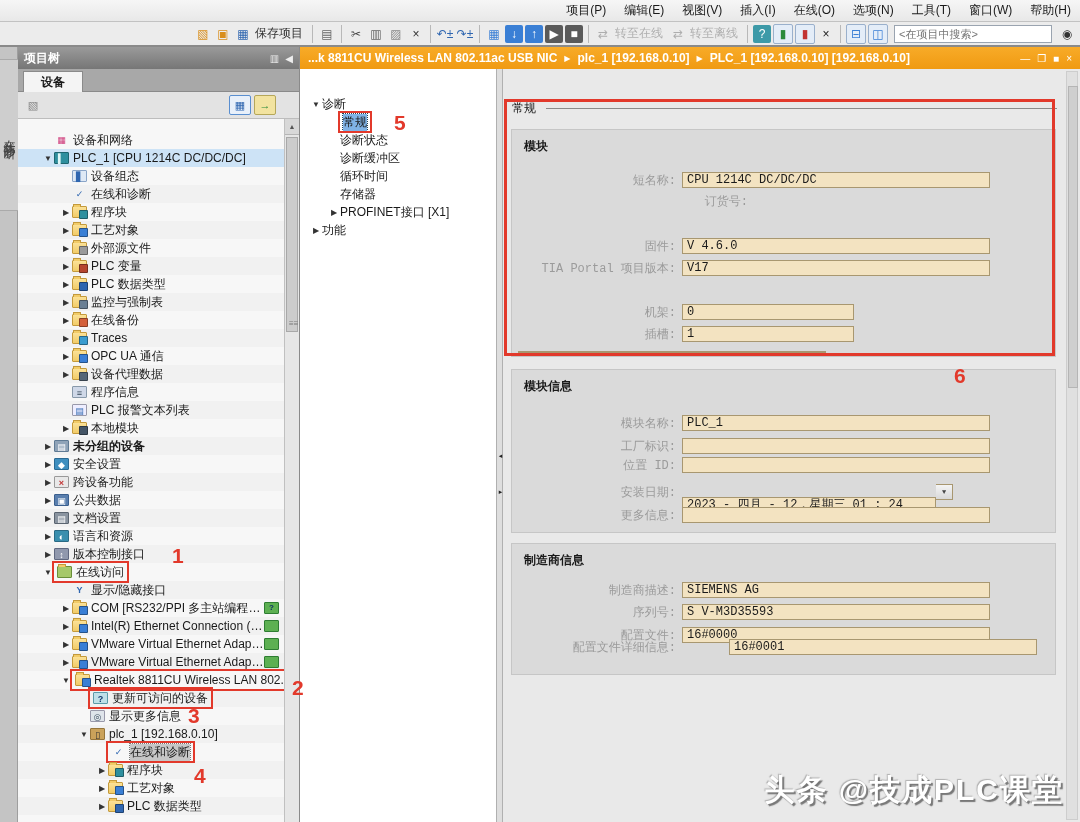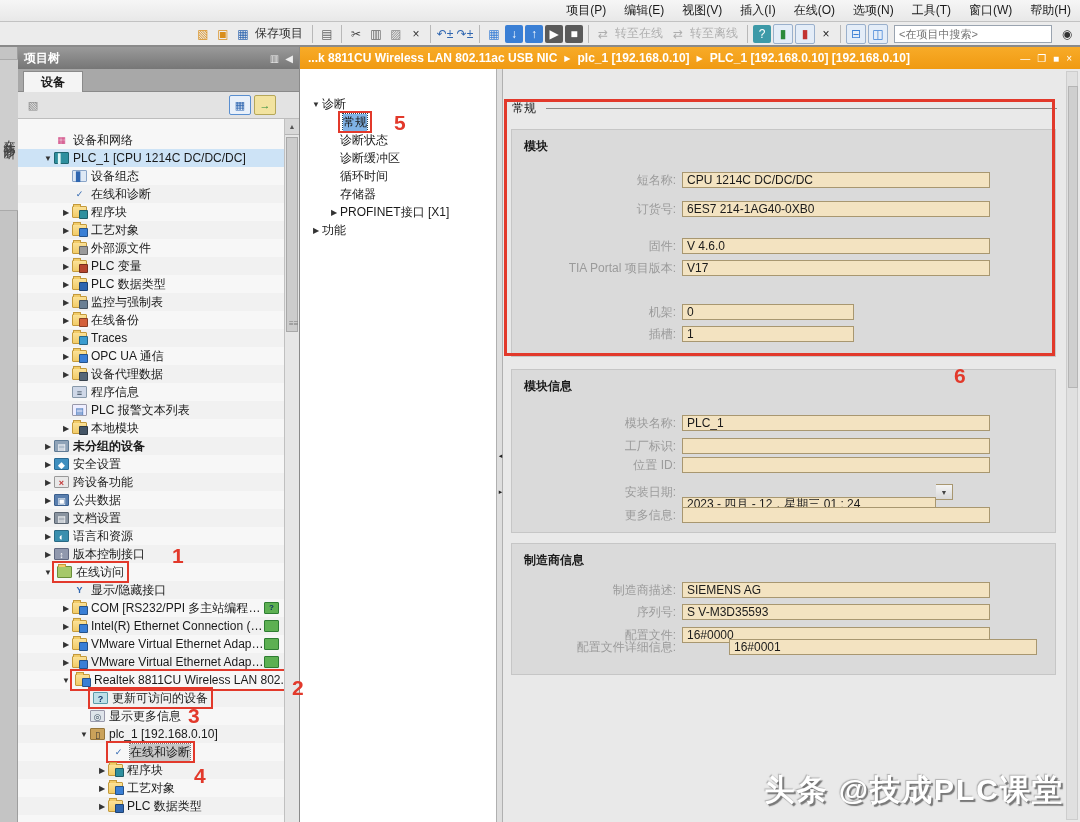--- a/index.html
+++ b/index.html
@@ -76,21 +76,21 @@
   
   #vsplit{left:496px;top:69px;width:7px;height:753px;background:#dedede;border-left:1px solid #b0b0b0;
           border-right:1px solid #b0b0b0;box-sizing:border-box;}
   #vsplit .sp-a{position:absolute;left:0;width:7px;font-size:7px;color:#222;text-align:center;line-height:8px;}
   
   #content{left:503px;top:69px;width:577px;height:753px;background:#e9e9e9;box-sizing:border-box;}
   .gen-head{position:absolute;left:9px;top:31px;width:545px;display:flex;align-items:baseline;}
   .gen-line{flex:1;border-bottom:1px solid #8a8a8a;margin-left:10px;transform:translateY(-3px);}
   .group{position:absolute;left:8px;width:545px;background:#dadada;border:1px solid #c6c6c6;box-sizing:border-box;}
   .gtitle{position:absolute;left:12px;top:8px;font-weight:bold;}
-  .frow{position:absolute;left:6px;height:18px;display:flex;align-items:center;}
+  .frow{position:absolute;left:6px;height:18px;display:flex;align-items:center;font-family:Liberation Mono, monospace;}
   .flabel{width:158px;flex:0 0 158px;text-align:right;color:#9b9b9b;padding-right:6px;}
   .finput{height:16px;background:#f3e3c1;border:1px solid #a89770;padding:0 4px;display:flex;
           align-items:center;box-sizing:border-box;overflow:hidden;white-space:nowrap;}
   .w-wide{width:308px;}
   .w-narrow{width:172px;}
   .w-date{width:254px;margin-top:25px;}
   .dd{width:17px;height:16px;border:1px solid #a89770;border-left:none;background:linear-gradient(#f4f4f4,#d8d8d8);
       font-size:7px;display:flex;align-items:center;justify-content:center;color:#444;box-sizing:border-box;}
   .c-scroll{position:absolute;right:2px;top:2px;width:12px;height:749px;background:#e0e0e0;border:1px solid #cdcdcd;box-sizing:border-box;}
   .c-thumb{position:absolute;left:1px;top:14px;width:8px;height:300px;background:#cfcfcf;border:1px solid #b5b5b5;}
@@ -492,21 +492,21 @@
       <span>常规</span>
       <span class="gen-line"></span>
     </div>
     <div id="groups">
         <div class="group" style="top: 60px; height: 228px;">
           <div class="gtitle">模块</div>
           <div class="frow" style="top: 41px;">
             <span class="flabel">短名称:</span>
             <span class="finput w-wide">CPU 1214C DC/DC/DC</span>
           </div>
-          <div class="frow" style="top: 70px;">
+          <div class="frow" style="top: 63px; flex-direction: column;">
             <span class="flabel">订货号:</span>
             <span class="finput w-wide">6ES7 214-1AG40-0XB0</span>
           </div>
           <div class="frow" style="top: 107px;">
             <span class="flabel">固件:</span>
             <span class="finput w-wide">V 4.6.0</span>
           </div>
           <div class="frow" style="top: 129px;">
             <span class="flabel">TIA Portal 项目版本:</span>
             <span class="finput w-wide">V17</span>

